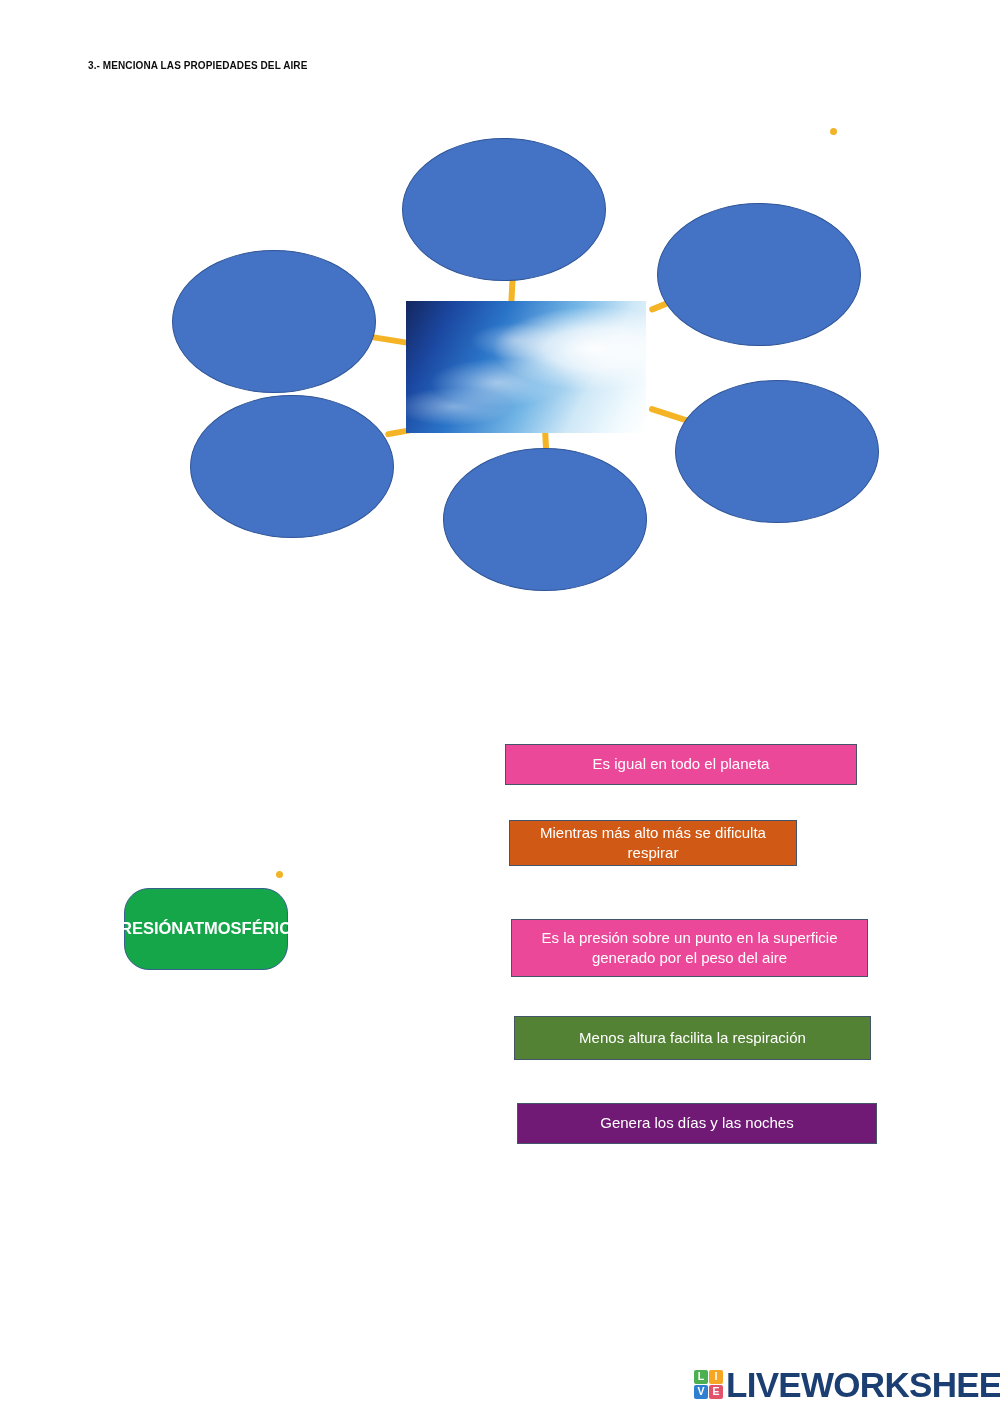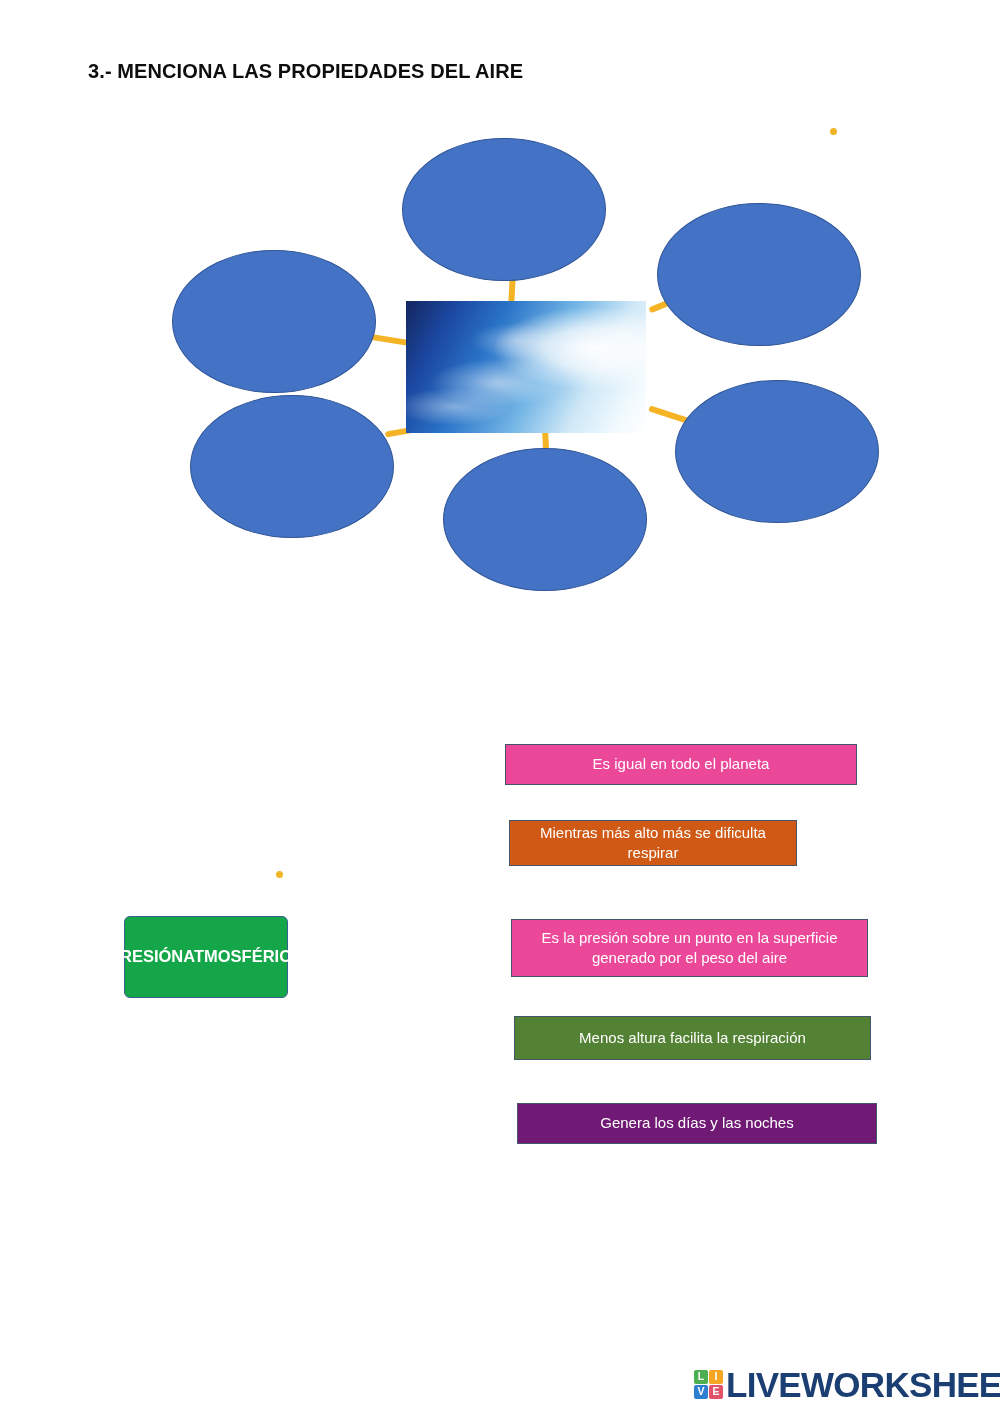--- a/index.html
+++ b/index.html
@@ -17,21 +17,21 @@
     width: 1000px;
     height: 1413px;
     background: #ffffff;
     overflow: hidden;
   }
 
   
   .q-heading {
     position: absolute;
     font-weight: bold;
-    font-size: 20px;
+    font-size: 10px;
     letter-spacing: 0.1px;
     color: #0d0d0d;
     white-space: nowrap;
   }
   #q3-heading { left: 88px; top: 60px; }
   #q4-heading { left: 88px; top: 633px; }
 
   
   #concept-map {
     position: absolute;
@@ -82,27 +82,27 @@
   #match-area {
     position: absolute;
     left: 0;
     top: 0;
     width: 1000px;
     height: 1413px;
   }
   .term-box {
     position: absolute;
     left: 124px;
-    top: 916px;
+    top: 888px;
     width: 164px;
     height: 82px;
     background: #1ba council;
     background: #16a64a;
     border: 1.8px solid #37608f;
-    border-radius: 6px;
+    border-radius: 25px;
     box-sizing: border-box;
     display: flex;
     align-items: center;
     justify-content: center;
     text-align: left;
     color: #ffffff;
     font-weight: bold;
     font-size: 16.5px;
     line-height: 1.32;
   }

